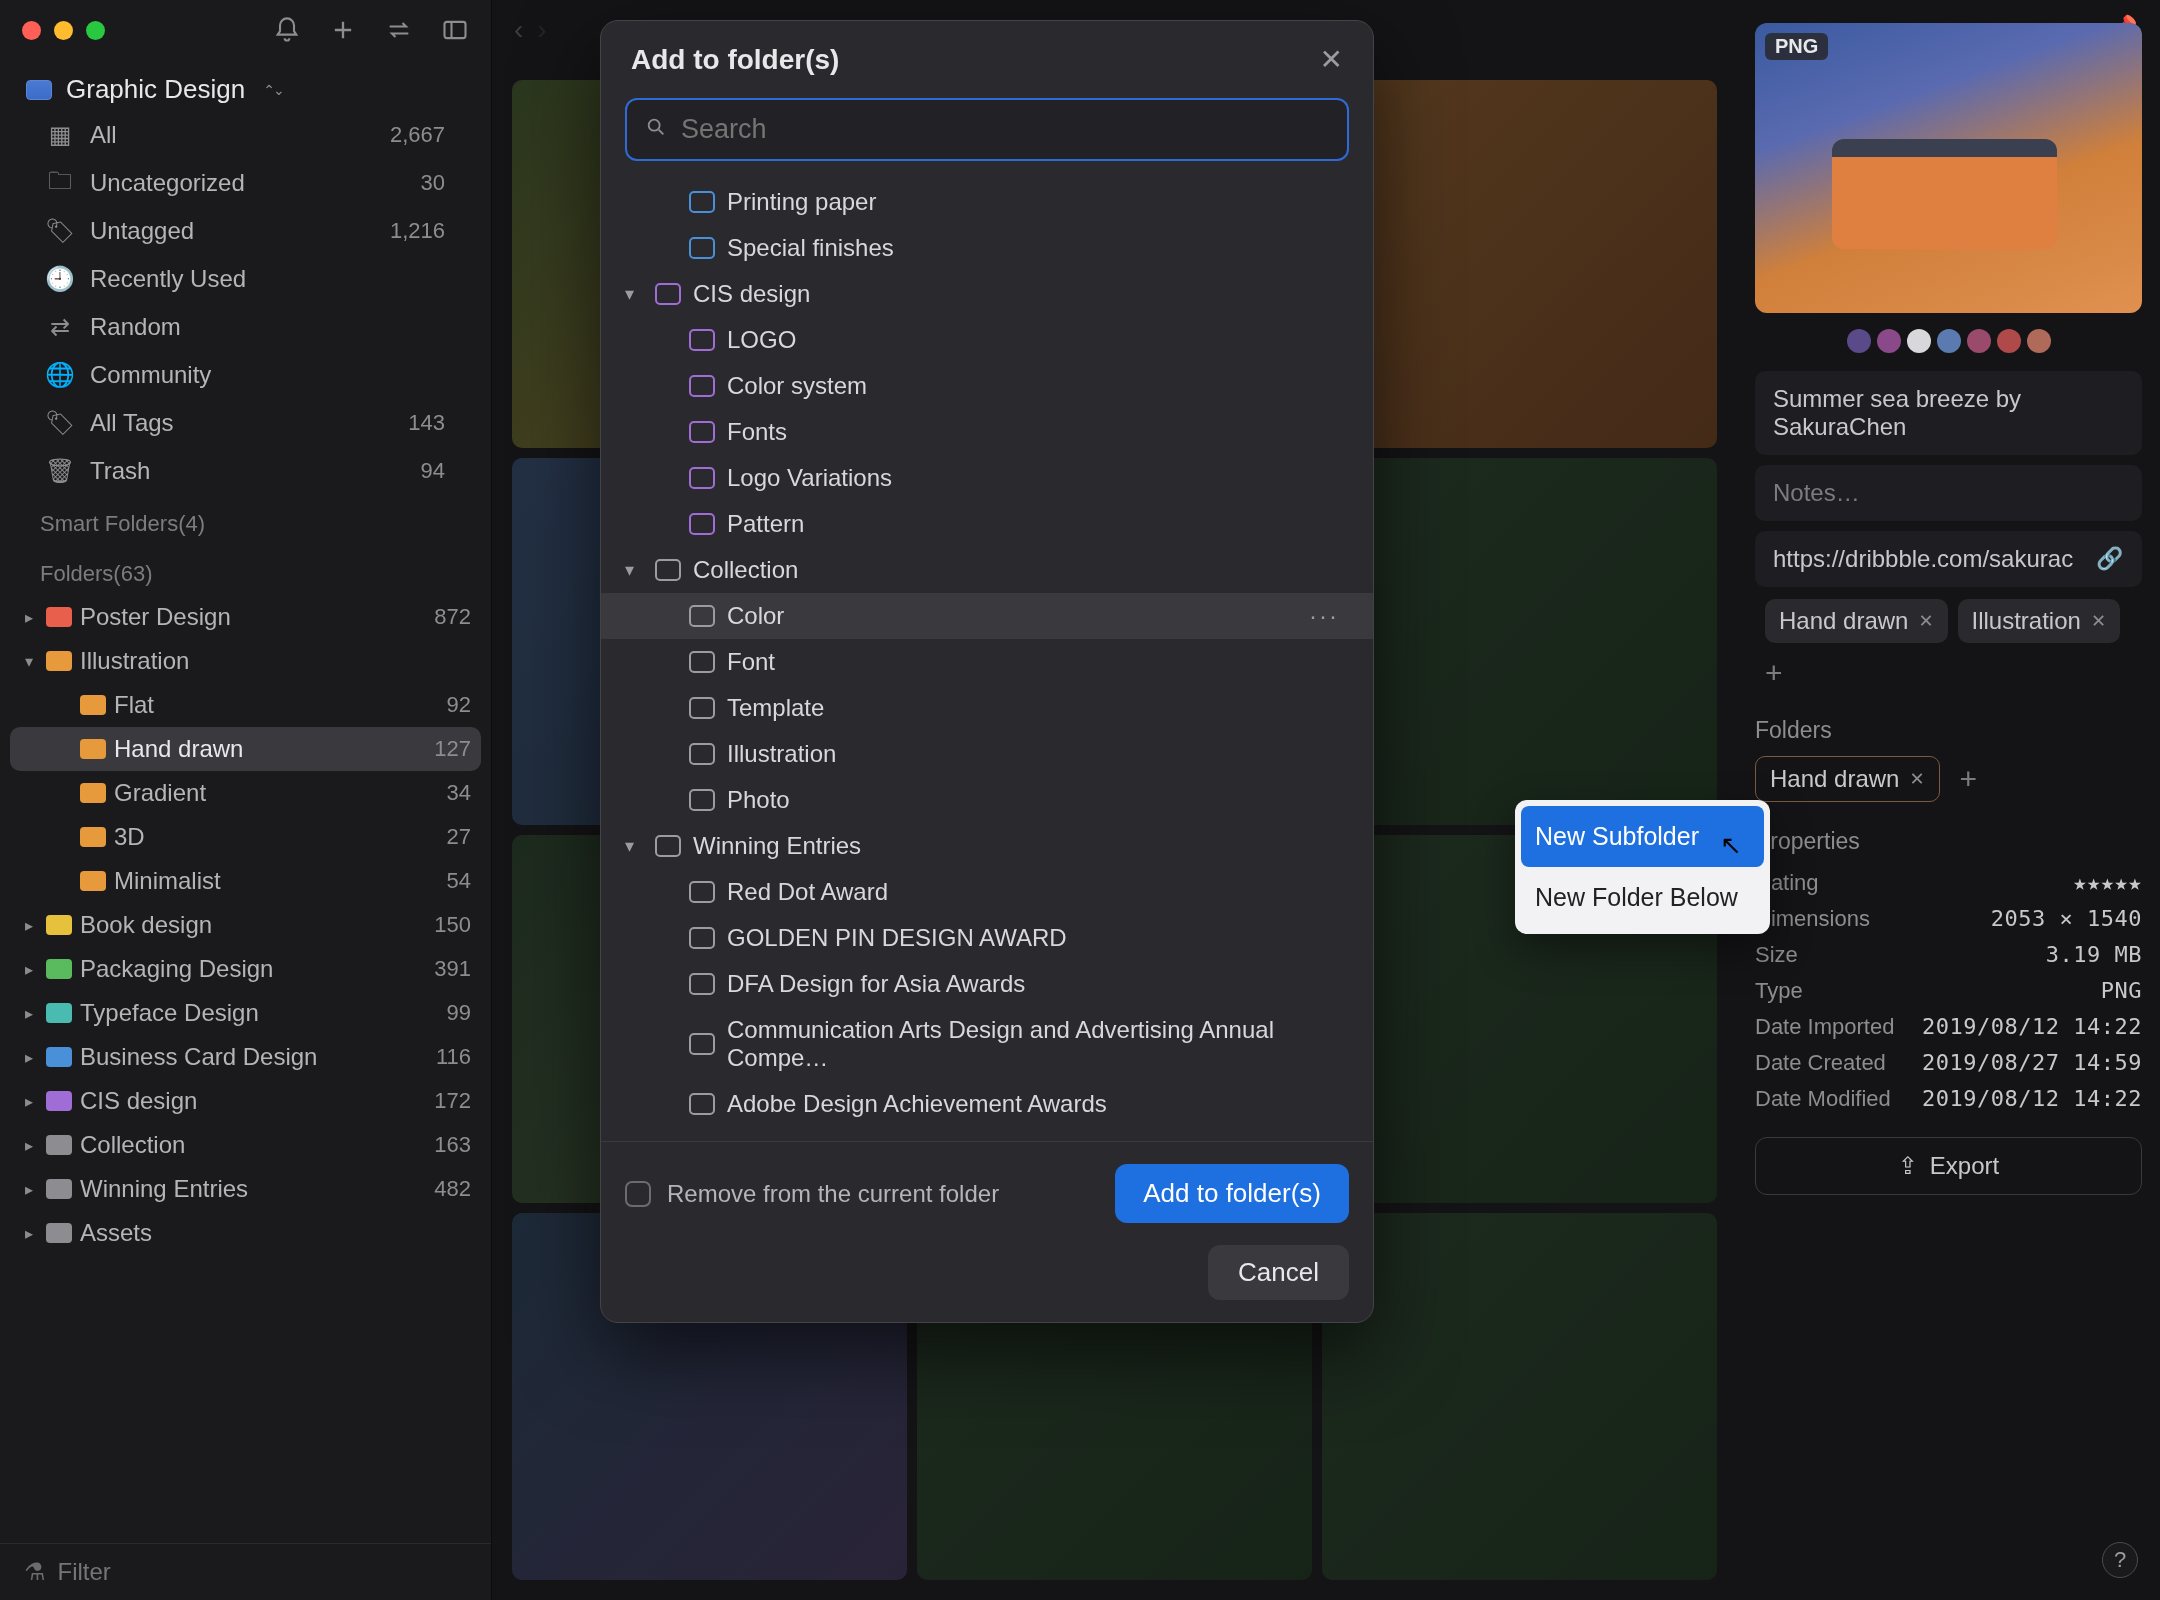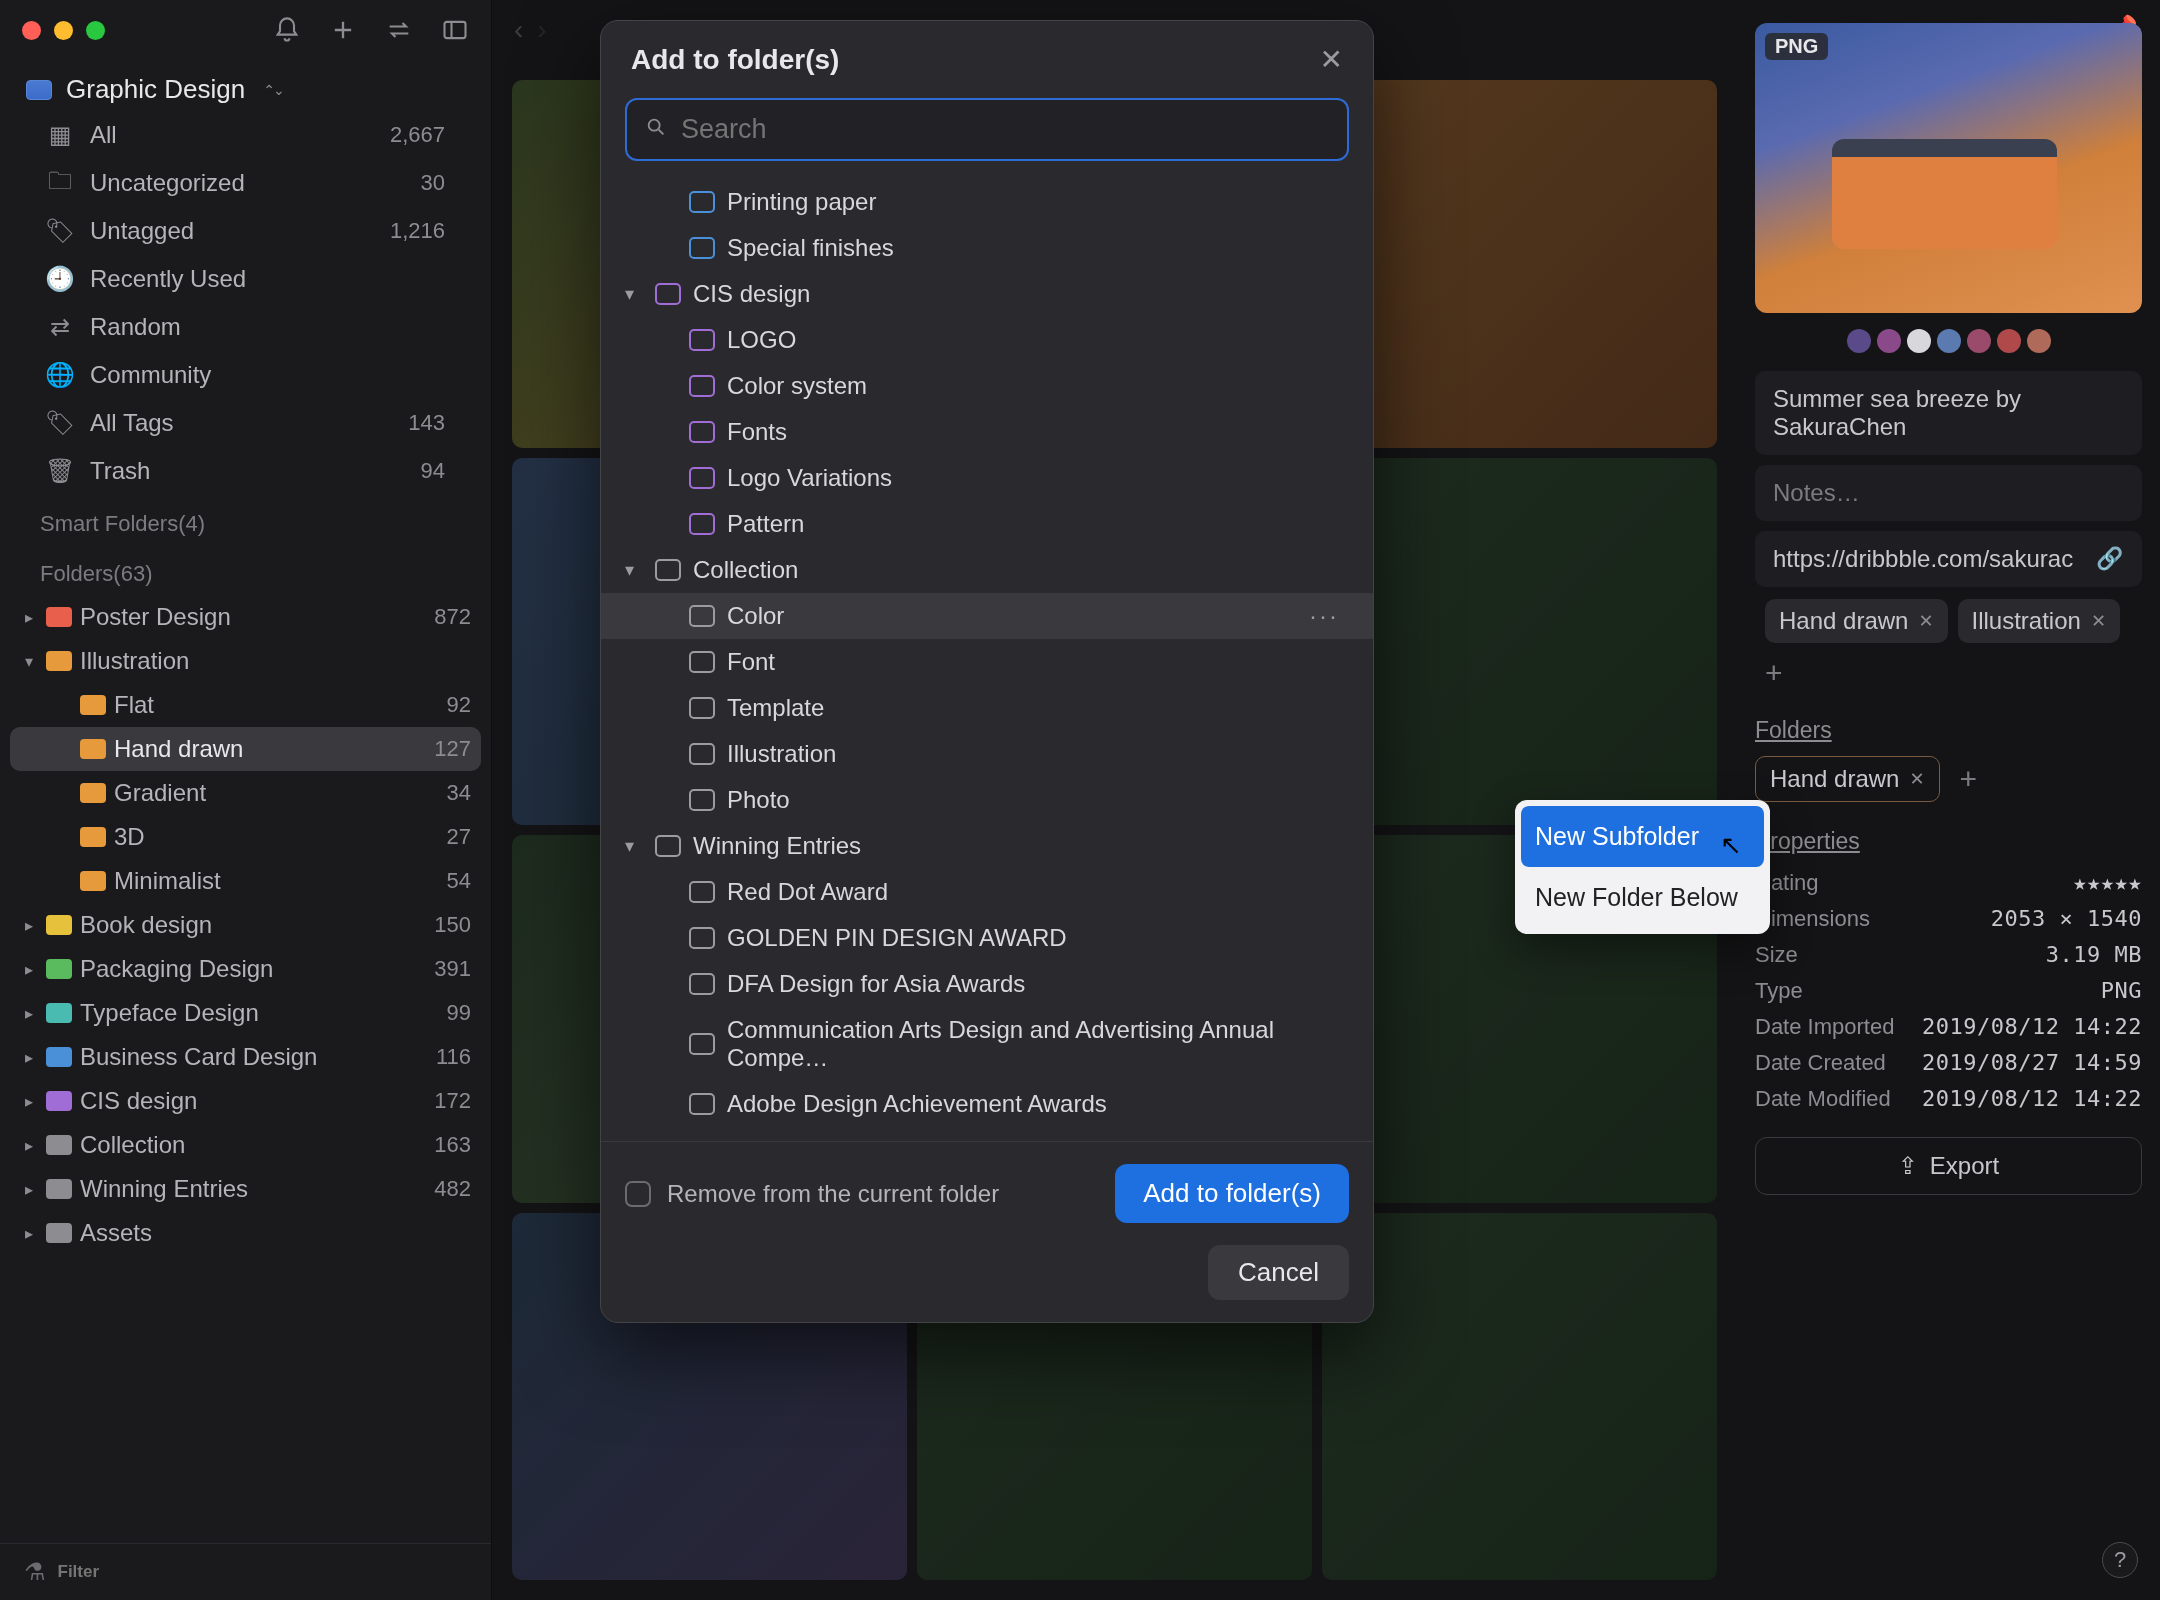--- a/index.html
+++ b/index.html
@@ -26,21 +26,21 @@
 .folder-row{ display:flex; align-items:center; padding:8px 10px 8px 10px; margin:0 10px; border-radius:10px; gap:8px;}
 .folder-row.sub2{ padding-left:70px; }
 .folder-row .disc{ width:18px; color:#8d8d91; font-size:16px; text-align:center;}
 .folder-row .folder-ico{ width:26px; height:20px; border-radius:4px; flex-shrink:0;}
 .folder-row.selected{ background:#3a3a3e; color:#e8e8ea;}
 .folder-row .count{ margin-left:auto; color:#8d8d91; font-size:22px;}
 .fi-red{background:#e8604c;} .fi-orange{background:#e69a3c;} .fi-yellow{background:#e6c23c;}
 .fi-green{background:#5abb5e;} .fi-teal{background:#4abbb0;} .fi-blue{background:#4a90d9;}
 .fi-purple{background:#a06cd5;} .fi-gray{background:#8d8d91;}
 .filter-bar{ border-top:1px solid #2a2a2e; padding:14px 24px; display:flex; align-items:center; gap:12px; }
-.filter-input{ flex:1; background:transparent; border:none; outline:none; color:#b5b5b9; font-size:17px;font-weight:bold;}
+.filter-input{ flex:1; background:transparent; border:none; outline:none; color:#b5b5b9; font-size:24px;}
 .filter-ico{ color:#6c6c70; }
 
 
 .main { flex:1; background:#232327; position:relative; overflow:hidden;}
 .main-top{ height:60px; display:flex; align-items:center; padding:0 22px; gap:14px; color:#8d8d91;}
 .grid-bg{ position:absolute; inset:60px 0 0 0; display:grid; grid-template-columns:repeat(3,1fr); gap:10px; padding:20px;}
 .grid-bg div{ background:linear-gradient(135deg,#3a5a3a,#2a4a2a); border-radius:10px;}
 .grid-bg div:nth-child(1){background:linear-gradient(135deg,#5a7a3a,#c4a03a);}
 .grid-bg div:nth-child(2){background:linear-gradient(135deg,#3a4a7a,#9a5a3a);}
 .grid-bg div:nth-child(3){background:linear-gradient(135deg,#c4803a,#9a5a2a);}
@@ -61,21 +61,21 @@
 .field{ background:#1e1e22; border-radius:10px; padding:14px 18px; margin-top:10px; color:#c8c8cc;}
 .field.notes{ color:#7c7c80;}
 .field.url{ display:flex; align-items:center; gap:10px;}
 .field.url .txt{ flex:1; overflow:hidden; text-overflow:ellipsis; white-space:nowrap;}
 .link-ico{ color:#9c9ca0; font-size:22px;}
 .chips{ display:flex; gap:10px; flex-wrap:wrap; margin-top:12px;}
 .chip{ background:#2a2a2e; border-radius:10px; padding:8px 14px; display:flex; align-items:center; gap:10px; color:#c8c8cc;}
 .chip .x{ color:#8d8d91; font-size:18px;}
 .chip.add{ background:transparent; color:#7c7c80; padding:8px 10px; font-size:30px; line-height:20px;}
 .chip.hd{ border:1px solid #7a5a40; background:transparent;}
-.sec-h{ color:#8d8d91; margin-top:26px; margin-bottom:10px; font-size:23px;text-decoration:underline;}
+.sec-h{ color:#8d8d91; margin-top:26px; margin-bottom:10px; font-size:23px;}
 .kv{ display:flex; justify-content:space-between; padding:5px 0; font-size:22px;}
 .kv .k{ color:#8d8d91;} .kv .v{ color:#c8c8cc; font-family:ui-monospace,Menlo,monospace; letter-spacing:0.5px;}
 .stars{ color:#f5a623; letter-spacing:4px;}
 .export-btn{ display:flex; align-items:center; justify-content:center; gap:12px; border:1px solid #3a3a3e; border-radius:12px; padding:14px; margin-top:20px; color:#c8c8cc;}
 .help{ position:fixed; right:22px; bottom:22px; width:36px; height:36px; border-radius:50%; border:1px solid #4c4c50; color:#9c9ca0; display:flex; align-items:center; justify-content:center; background:#1a1a1c; font-size:22px;}
 .modal-shift{ position:absolute; left:600px; top:20px; width:774px; pointer-events:auto;}
 .modal{ width:100%; background:#2a2a2e; border-radius:18px; border:1px solid #444448; box-shadow:0 30px 80px rgba(0,0,0,0.6); overflow:hidden; display:flex; flex-direction:column; max-height:1550px;}
 .modal-head{ display:flex; align-items:center; padding:22px 30px;}
 .modal-title{ color:#e8e8ea; font-size:28px; font-weight:600;}
 .modal-close{ margin-left:auto; color:#9c9ca0; font-size:28px;}

